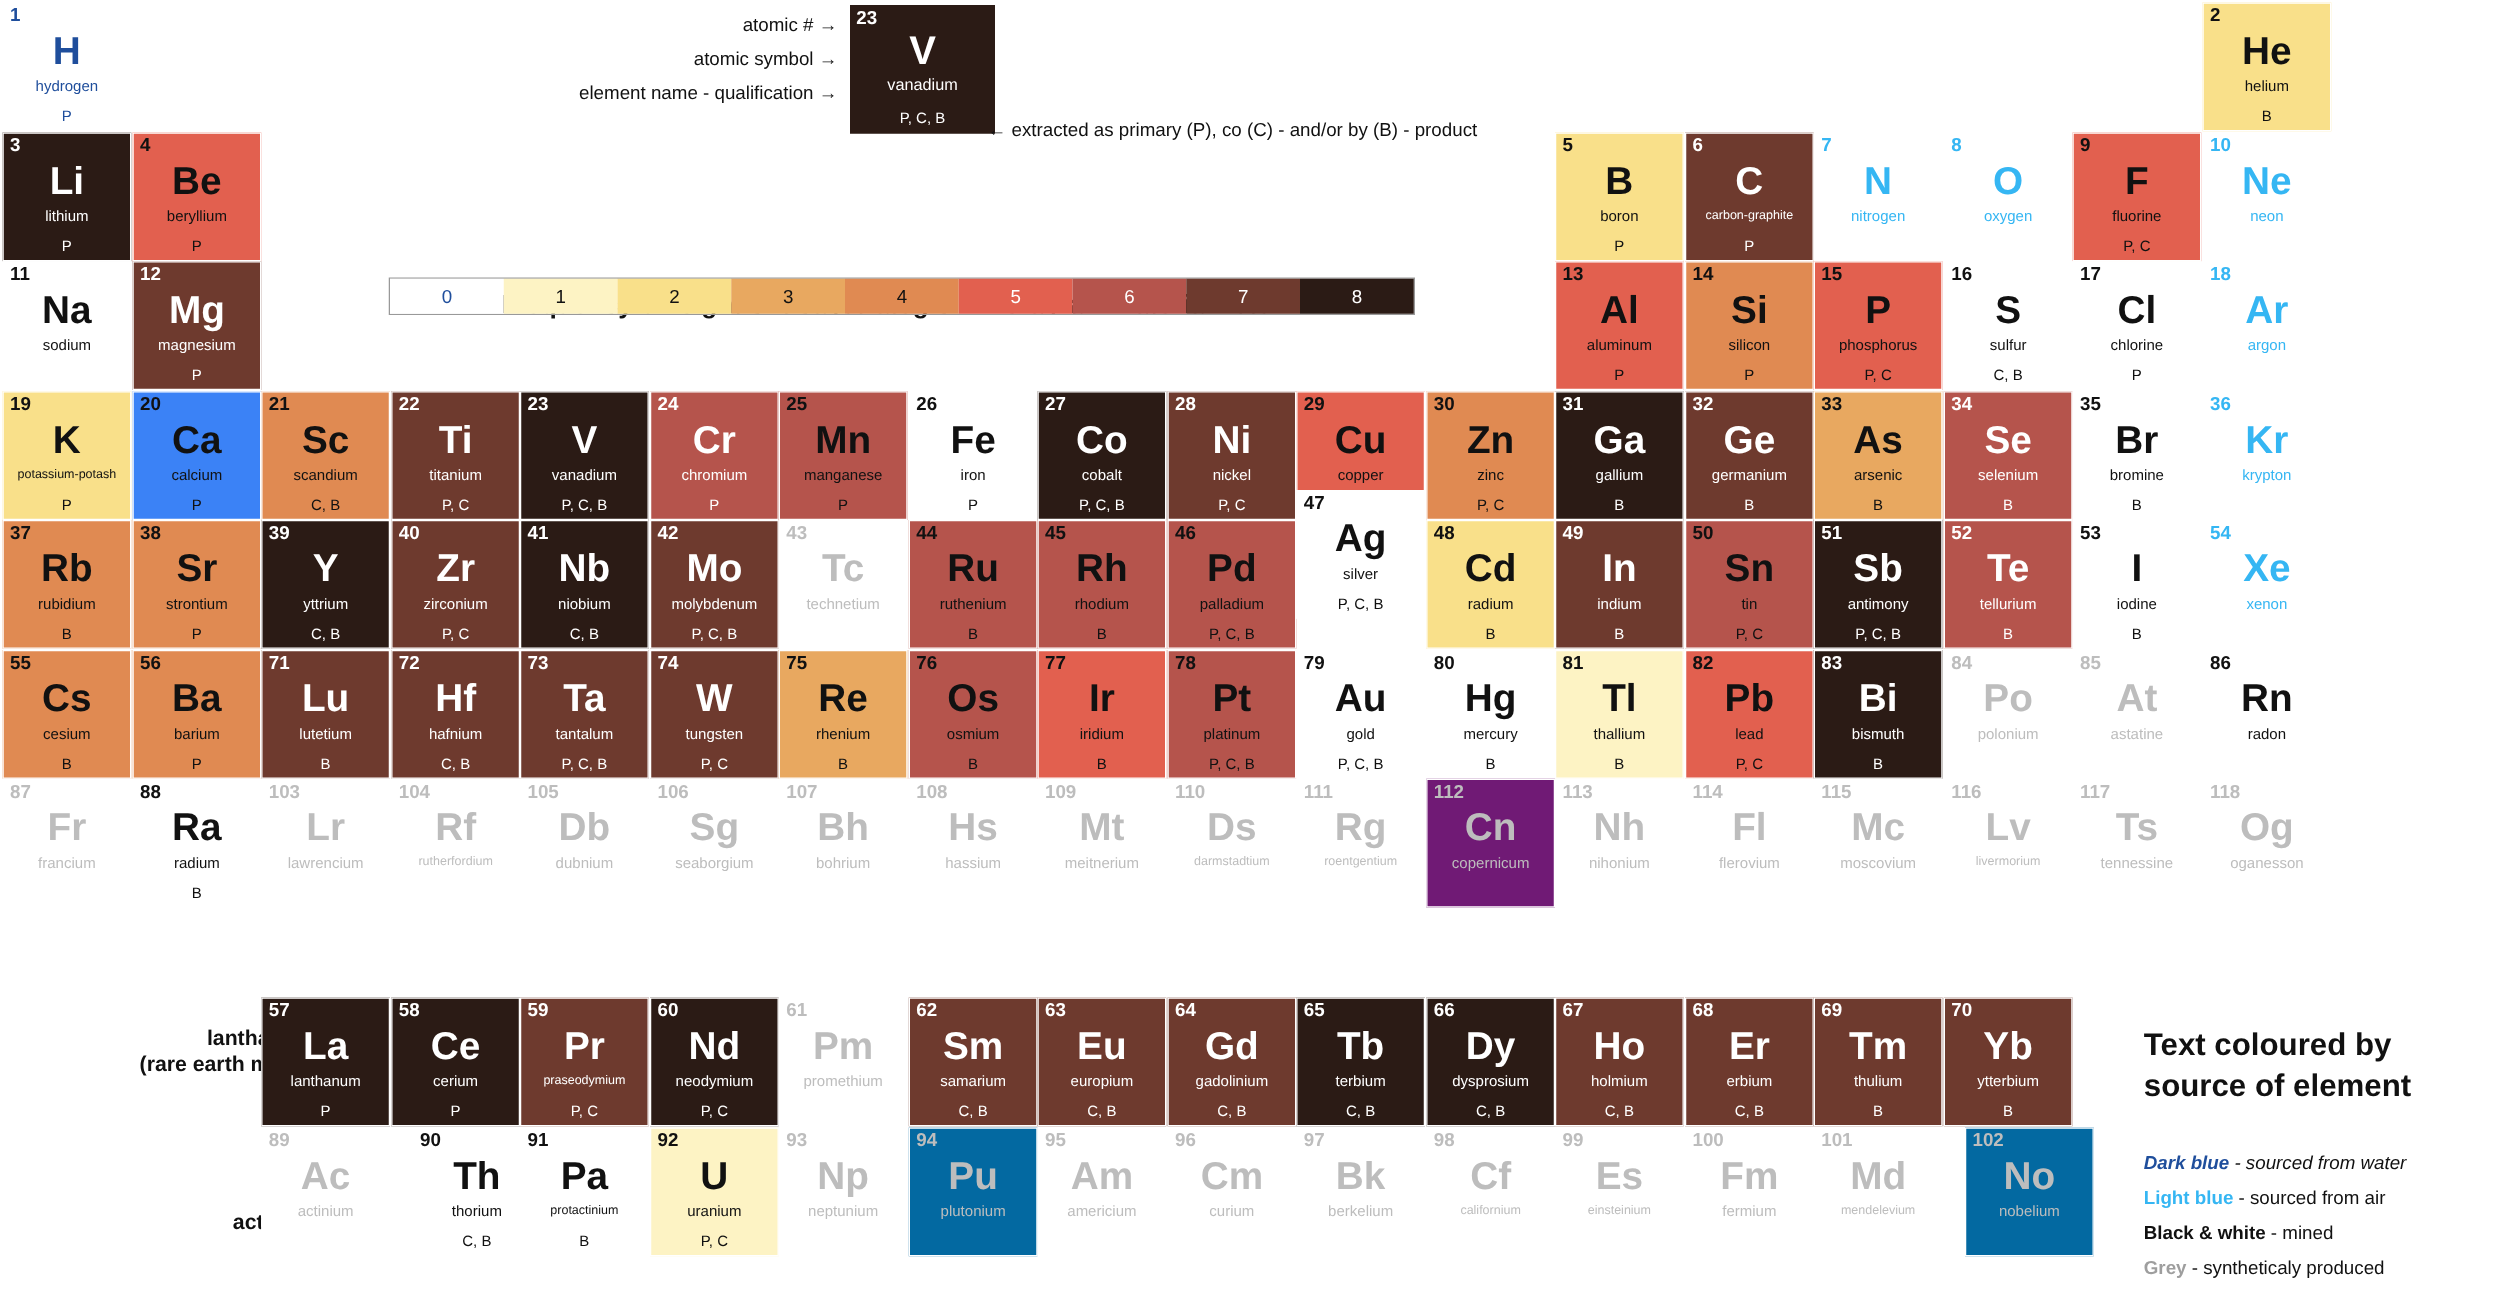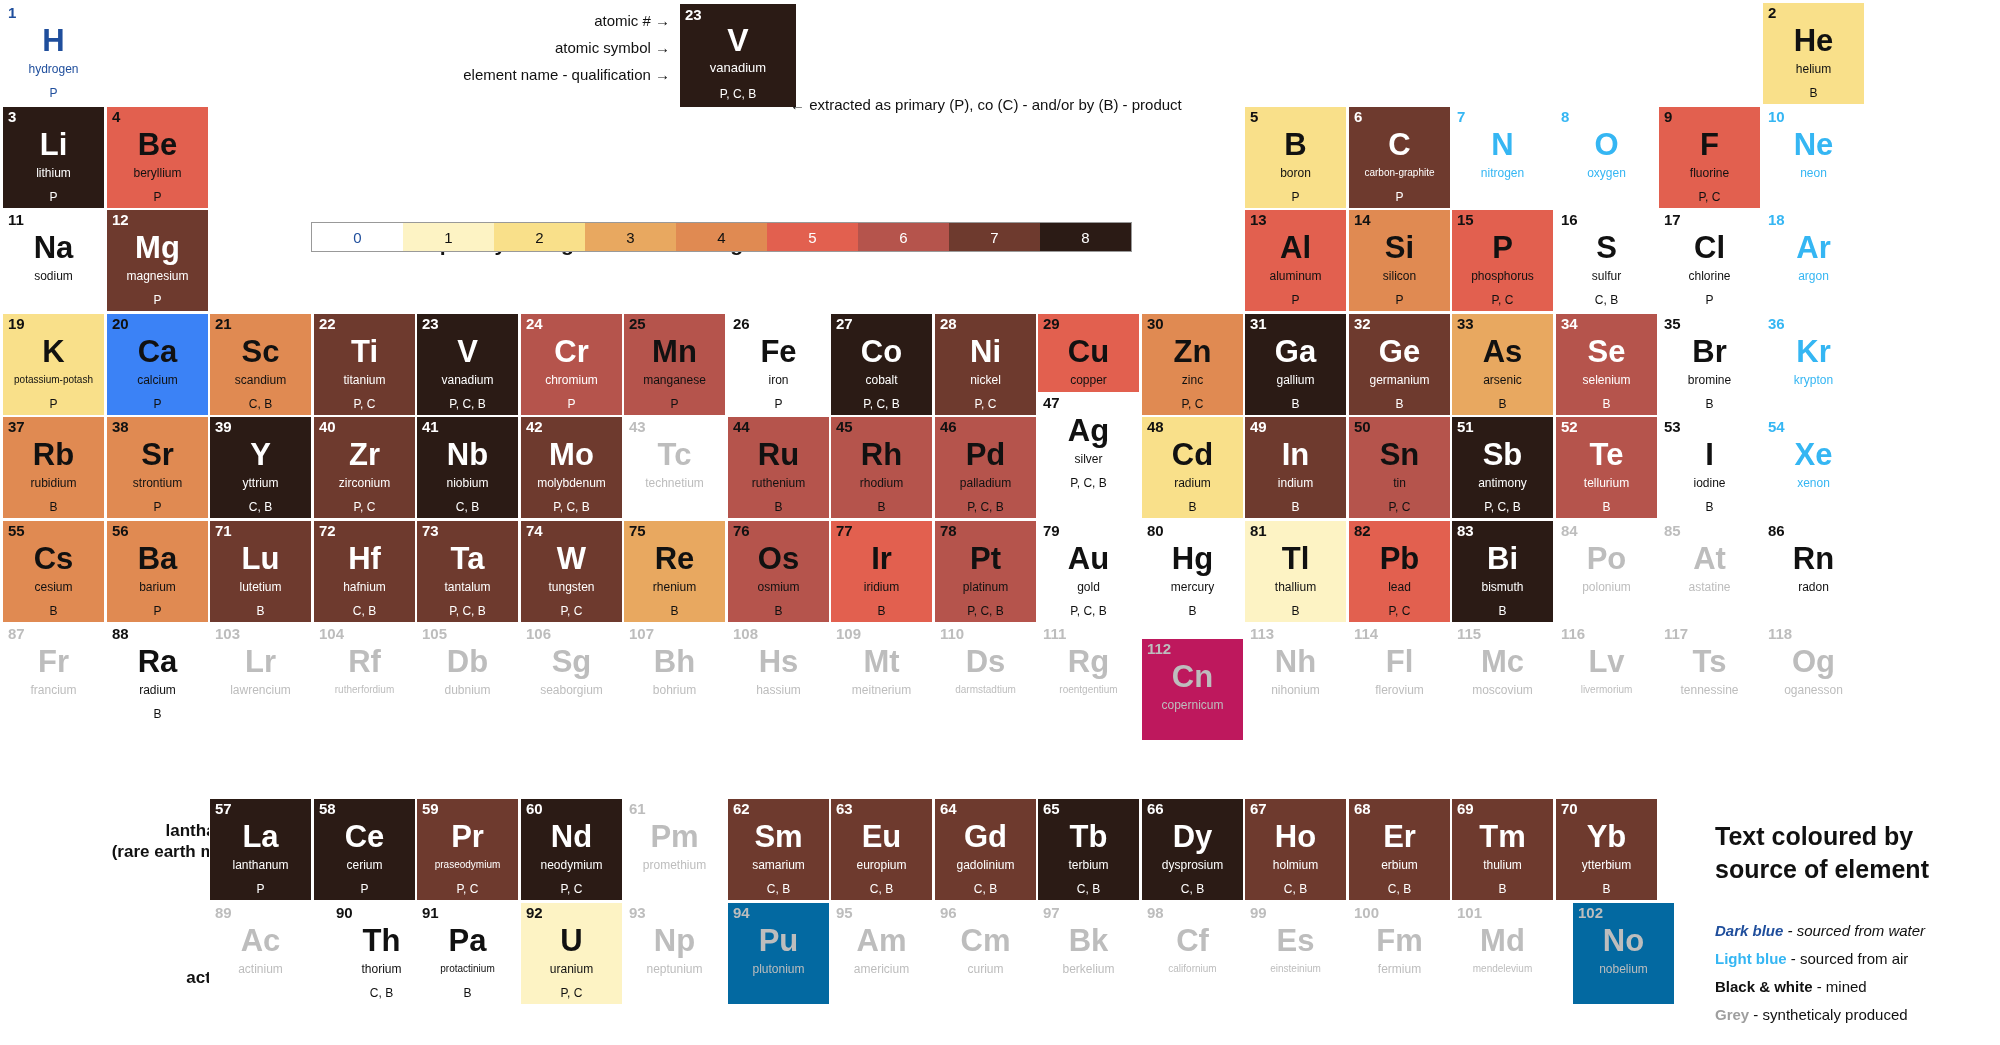--- a/index.html
+++ b/index.html
@@ -574,21 +574,21 @@
       <span class="sym t-grey">Ds</span>
       <span class="nm t-grey small">darmstadtium</span>
       <span class="qual t-grey"></span>
     </div>
     <div class="cell" style="left: 1037px; top: 623px; background: rgb(255, 255, 255);">
       <span class="num t-grey">111</span>
       <span class="sym t-grey">Rg</span>
       <span class="nm t-grey small">roentgentium</span>
       <span class="qual t-grey"></span>
     </div>
-    <div class="cell" style="left: 1141px; top: 623px; background: #be185d; margin-top: 15px;">
+    <div class="cell" style="left: 1141px; top: 623px; background: #701a75;">
       <span class="num t-grey">112</span>
       <span class="sym t-grey">Cn</span>
       <span class="nm t-grey">copernicum</span>
       <span class="qual t-grey"></span>
     </div>
     <div class="cell" style="left: 1244px; top: 623px; background: rgb(255, 255, 255);">
       <span class="num t-grey">113</span>
       <span class="sym t-grey">Nh</span>
       <span class="nm t-grey">nihonium</span>
       <span class="qual t-grey"></span>

